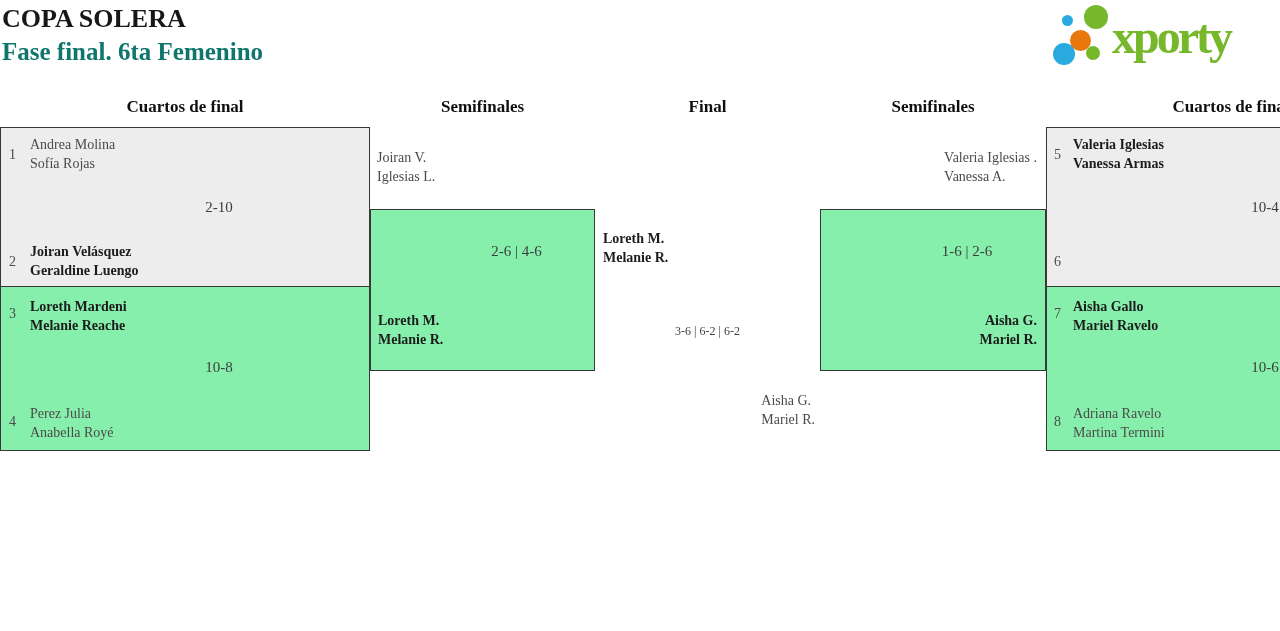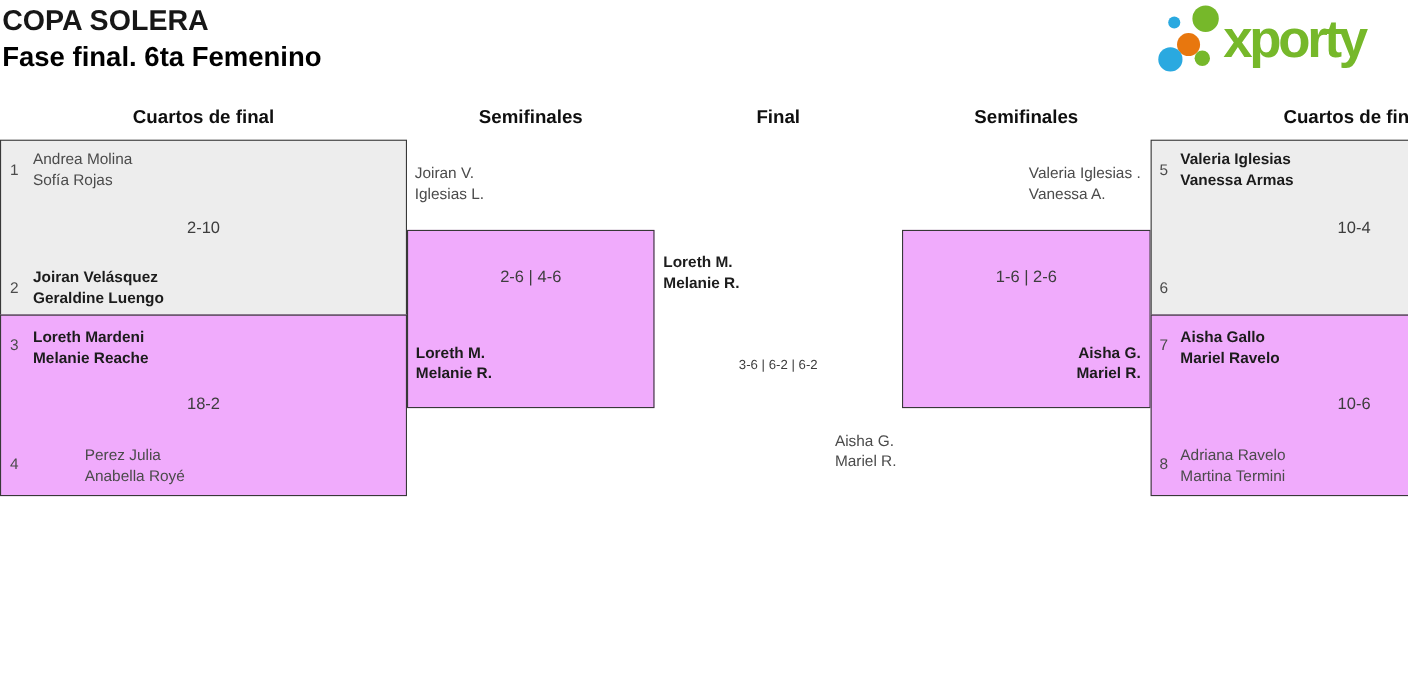--- a/index.html
+++ b/index.html
@@ -1,42 +1,42 @@
 <!DOCTYPE html>
 <html><head>
 <meta charset="utf-8">
 <style>
   html,body{margin:0;padding:0;background:#ffffff;}
   .stage{
     position:relative;width:1280px;height:631px;background:#ffffff;overflow:hidden;
-    font-family:Liberation Sans, sans-serif;color:#1d1d1d;
+    font-family:Liberation Serif, serif;color:#1d1d1d;
   }
   .page-title{position:absolute;left:2px;top:2px;font-size:26px;line-height:33px;font-weight:bold;color:#171717;white-space:nowrap;}
-  .page-subtitle{position:absolute;left:2px;top:36px;font-size:25px;line-height:32px;font-weight:bold;color:#000000;white-space:nowrap;}
+  .page-subtitle{position:absolute;left:2px;top:36px;font-size:25px;line-height:32px;font-weight:bold;color:#0f766e;white-space:nowrap;}
 
   
   .logo{position:absolute;left:1045px;top:0;width:240px;height:75px;}
   .dot{position:absolute;border-radius:50%;}
   .dot-blue-sm{left:17px;top:15px;width:11px;height:11px;background:#2aa9e0;}
   .dot-green-lg{left:39px;top:5px;width:24px;height:24px;background:#76b82a;}
   .dot-orange{left:25px;top:30px;width:21px;height:21px;background:#e8770e;}
   .dot-blue-lg{left:8px;top:43px;width:22px;height:22px;background:#2aa9e0;}
   .dot-green-sm{left:41px;top:46px;width:14px;height:14px;background:#76b82a;}
   .logo-word{position:absolute;left:67px;top:8px;font-size:48px;line-height:58px;font-weight:bold;letter-spacing:-3px;color:#76b82a;}
 
   .round-header{position:absolute;top:97px;font-size:17px;line-height:20px;font-weight:bold;color:#0f0f0f;text-align:center;white-space:nowrap;}
 
-  .match{position:absolute;border:1px solid #383838;box-sizing:border-box;background:#f0abfc;}
+  .match{position:absolute;border:1px solid #383838;box-sizing:border-box;background:#86efac;}
   .match.shaded{background:#ededed;}
 
   .seed{position:absolute;font-size:14px;line-height:19px;color:#4b4b4b;}
   .team{position:absolute;font-size:14px;line-height:19px;color:#4b4b4b;white-space:nowrap;}
   .team.winner{font-weight:bold;color:#1c1c1c;}
   .team.r{text-align:right;}
-  .score{position:absolute;left:0;width:100%;text-align:center;font-size:15px;line-height:19px;color:#3d3d3d;white-space:nowrap;}
+  .score{position:absolute;left:0;width:100%;text-align:center;font-size:15px;line-height:19px;color:#3d3d3d;white-space:nowrap;padding-left:34px;}
   .float-team{position:absolute;font-size:14px;line-height:19px;color:#4b4b4b;white-space:nowrap;}
   .float-team.winner{font-weight:bold;color:#1c1c1c;}
   .float-team.r{}
   .final-score{position:absolute;left:595px;width:225px;top:322px;text-align:center;font-size:12px;line-height:19px;color:#3d3d3d;white-space:nowrap;}
 </style>
 </head>
 <body>
 
 <div class="stage">
 
@@ -71,23 +71,23 @@
       <div>Geraldine Luengo</div>
     </div>
   </div>
 
   <div class="match" style="left:0;top:286px;width:370px;height:165px;">
     <span class="seed" style="left:8px;top:17px;">3</span>
     <div class="team winner" style="left:29px;top:10px;">
       <div>Loreth Mardeni</div>
       <div>Melanie Reache</div>
     </div>
-    <div class="score" style="top:71px;">18-2</div>
+    <div class="score" style="top:71px;">10-8</div>
     <span class="seed" style="left:8px;top:125px;">4</span>
-    <div class="team" style="left:29px;top:117px;margin-left:47px;">
+    <div class="team" style="left:29px;top:117px;">
       <div>Perez Julia</div>
       <div>Anabella Royé</div>
     </div>
   </div>
 
   <div class="float-team" style="left:377px;top:148px;">
     <div>Joiran V.</div>
     <div>Iglesias L.</div>
   </div>
 

